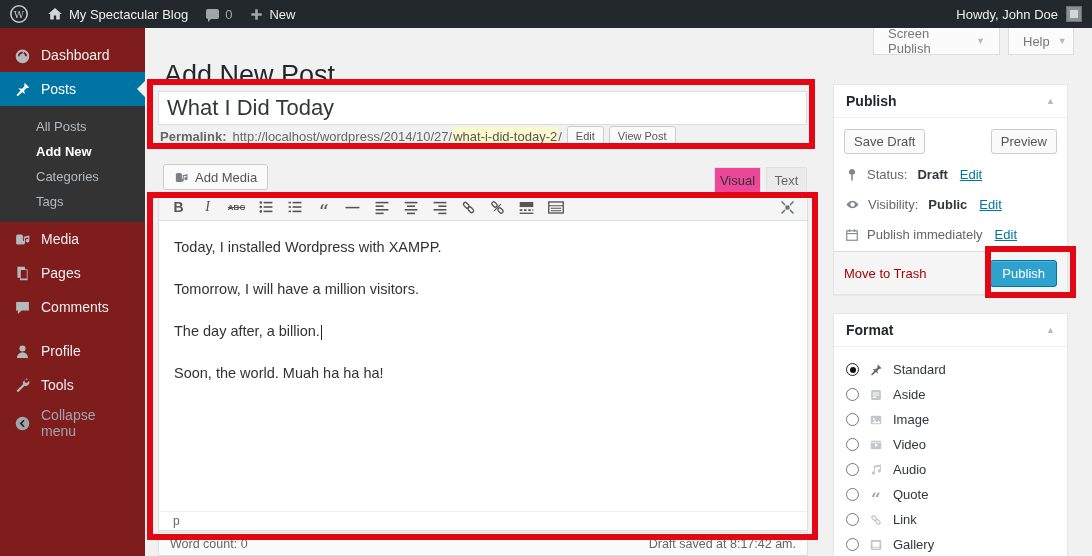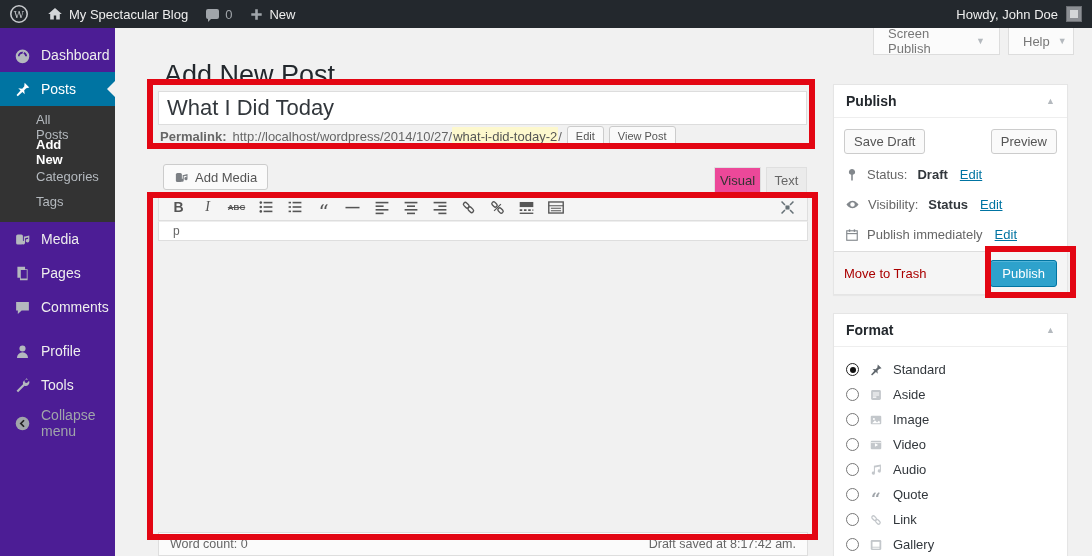--- a/index.html
+++ b/index.html
@@ -10,21 +10,21 @@
   .adminbar { position:absolute; left:0; top:0; width:1092px; height:28px; background:#23282d; display:flex; align-items:center; z-index:60; }
   .ab-item { display:flex; align-items:center; gap:6px; color:#eee; padding:0 9px; height:28px; font-size:13px; }
   .ab-count { color:#a0a5aa; }
   .ab-right { margin-left:auto; display:flex; align-items:center; gap:8px; padding-right:10px; color:#eee; }
   .avatar { width:16px; height:16px; background:#8c8f94; border:1px solid #6c6f74; display:flex; align-items:center; justify-content:center; }
   .avatar span { width:8px; height:8px; background:#d4d6d8; display:block; }
   .bubble { width:13px; height:10px; background:#a0a5aa; border-radius:2px; position:relative; }
   .bubble::after { content:''; position:absolute; left:2px; bottom:-3px; border:3px solid transparent; border-top-color:#a0a5aa; border-left-color:#a0a5aa; }
 
   
-  .sidebar { position:absolute; left:0; top:28px; width:115px; height:528px; background:#4c1d95; padding-top:10px; z-index:50; }
+  .sidebar { position:absolute; left:0; top:28px; width:145px; height:528px; background:#7f1d1d; padding-top:10px; z-index:50; }
   .menu-item { height:34px; display:flex; align-items:center; gap:10px; padding:0 14px; color:#eee; font-size:14px; cursor:pointer; }
   .menu-item svg { flex:0 0 auto; }
   .menu-item.active { background:#0074a2; color:#fff; position:relative; }
   .menu-item.active .arrow { position:absolute; right:0; top:9px; width:0; height:0; border:8px solid transparent; border-right-color:#f1f1f1; }
   .submenu { background:#333; padding:8px 0; }
   .submenu-item { height:25px; display:flex; align-items:center; padding:0 31px 0 36px; color:#b4b9be; font-size:13px; cursor:pointer; }
   .submenu-item.current { color:#fff; font-weight:bold; }
   .menu-sep { height:10px; }
   .collapse-item { color:#a0a5aa; margin-top:4px; }
 
@@ -298,20 +298,26 @@
           <path d="M1.5 8h17M4 11h12M4 13.8h12" stroke="#555" stroke-width="1.2"></path>
         </svg>
     </div>
     <div class="tb-btn tb-full">
       <svg width="17" height="17" viewBox="0 0 20 20">
           <rect x="7.6" y="7.6" width="4.8" height="4.8" fill="#667177"></rect>
           <path d="M3 3l4 4M17 3l-4 4M3 17l4-4M17 17l-4-4" stroke="#667177" stroke-width="1.8"></path>
         </svg>
     </div>
   </div>
+  <div class="mce-content">
+    <p><span>Today, I installed Wordpress with XAMPP.</span></p>
+    <p><span>Tomorrow, I will have a million visitors.</span></p>
+    <p><span>The day after, a billion.</span><span class="caret"></span></p>
+    <p><span>Soon, the world. Muah ha ha ha!</span></p>
+  </div>
   <div class="mce-path">
     <span>p</span>
   </div>
 </div>
 <div class="word-bar">
   <span>
     <span>Word count:</span>
     <span>0</span>
   </span>
   <span>Draft saved at 8:17:42 am.</span>
@@ -330,21 +336,21 @@
       </svg>
     <span>Status:</span>
     <span class="val">Draft</span>
     <span class="edit-link">Edit</span>
   </div>
   <div class="pub-row" style="top:112px;">
     <svg width="15" height="15" viewBox="0 0 20 20">
         <path d="M10 5C5.5 5 2 10 2 10s3.5 5 8 5 8-5 8-5-3.5-5-8-5zm0 8a3 3 0 110-6 3 3 0 010 6z" fill="#82878c"></path>
       </svg>
     <span>Visibility:</span>
-    <span class="val">Status</span>
+    <span class="val">Public</span>
     <span class="edit-link">Edit</span>
   </div>
   <div class="pub-row" style="top:142px;">
     <svg width="14" height="14" viewBox="0 0 20 20">
         <rect x="2.5" y="4" width="15" height="13.5" fill="none" stroke="#82878c" stroke-width="1.6"></rect>
         <path d="M2.5 8h15" stroke="#82878c" stroke-width="1.6"></path>
         <rect x="5.5" y="2" width="2" height="3.5" fill="#82878c"></rect>
         <rect x="12.5" y="2" width="2" height="3.5" fill="#82878c"></rect>
       </svg>
     <span>Publish immediately</span>

